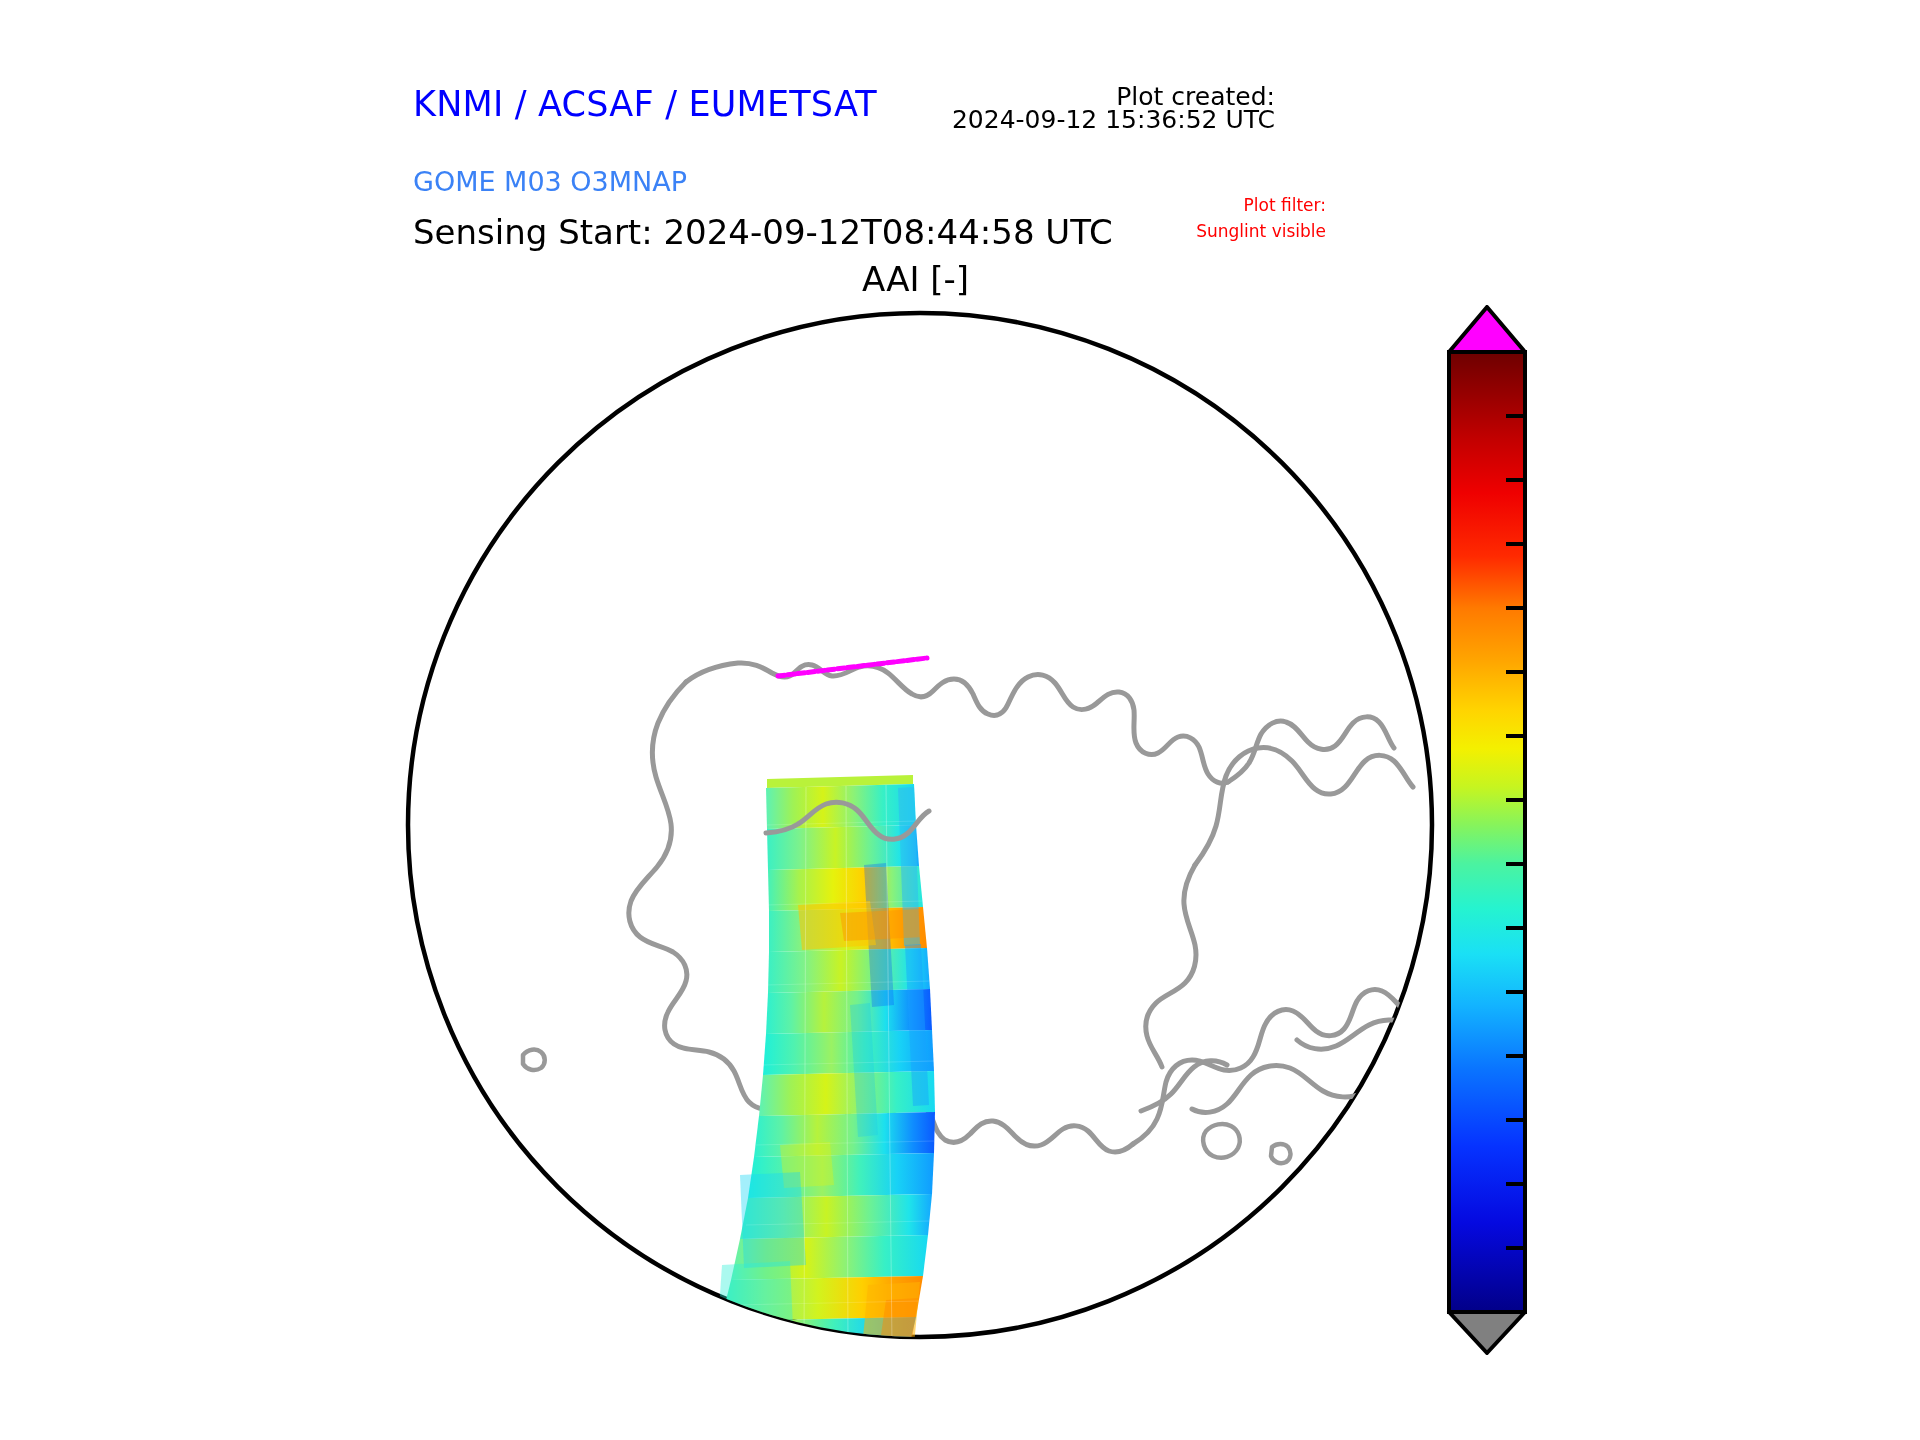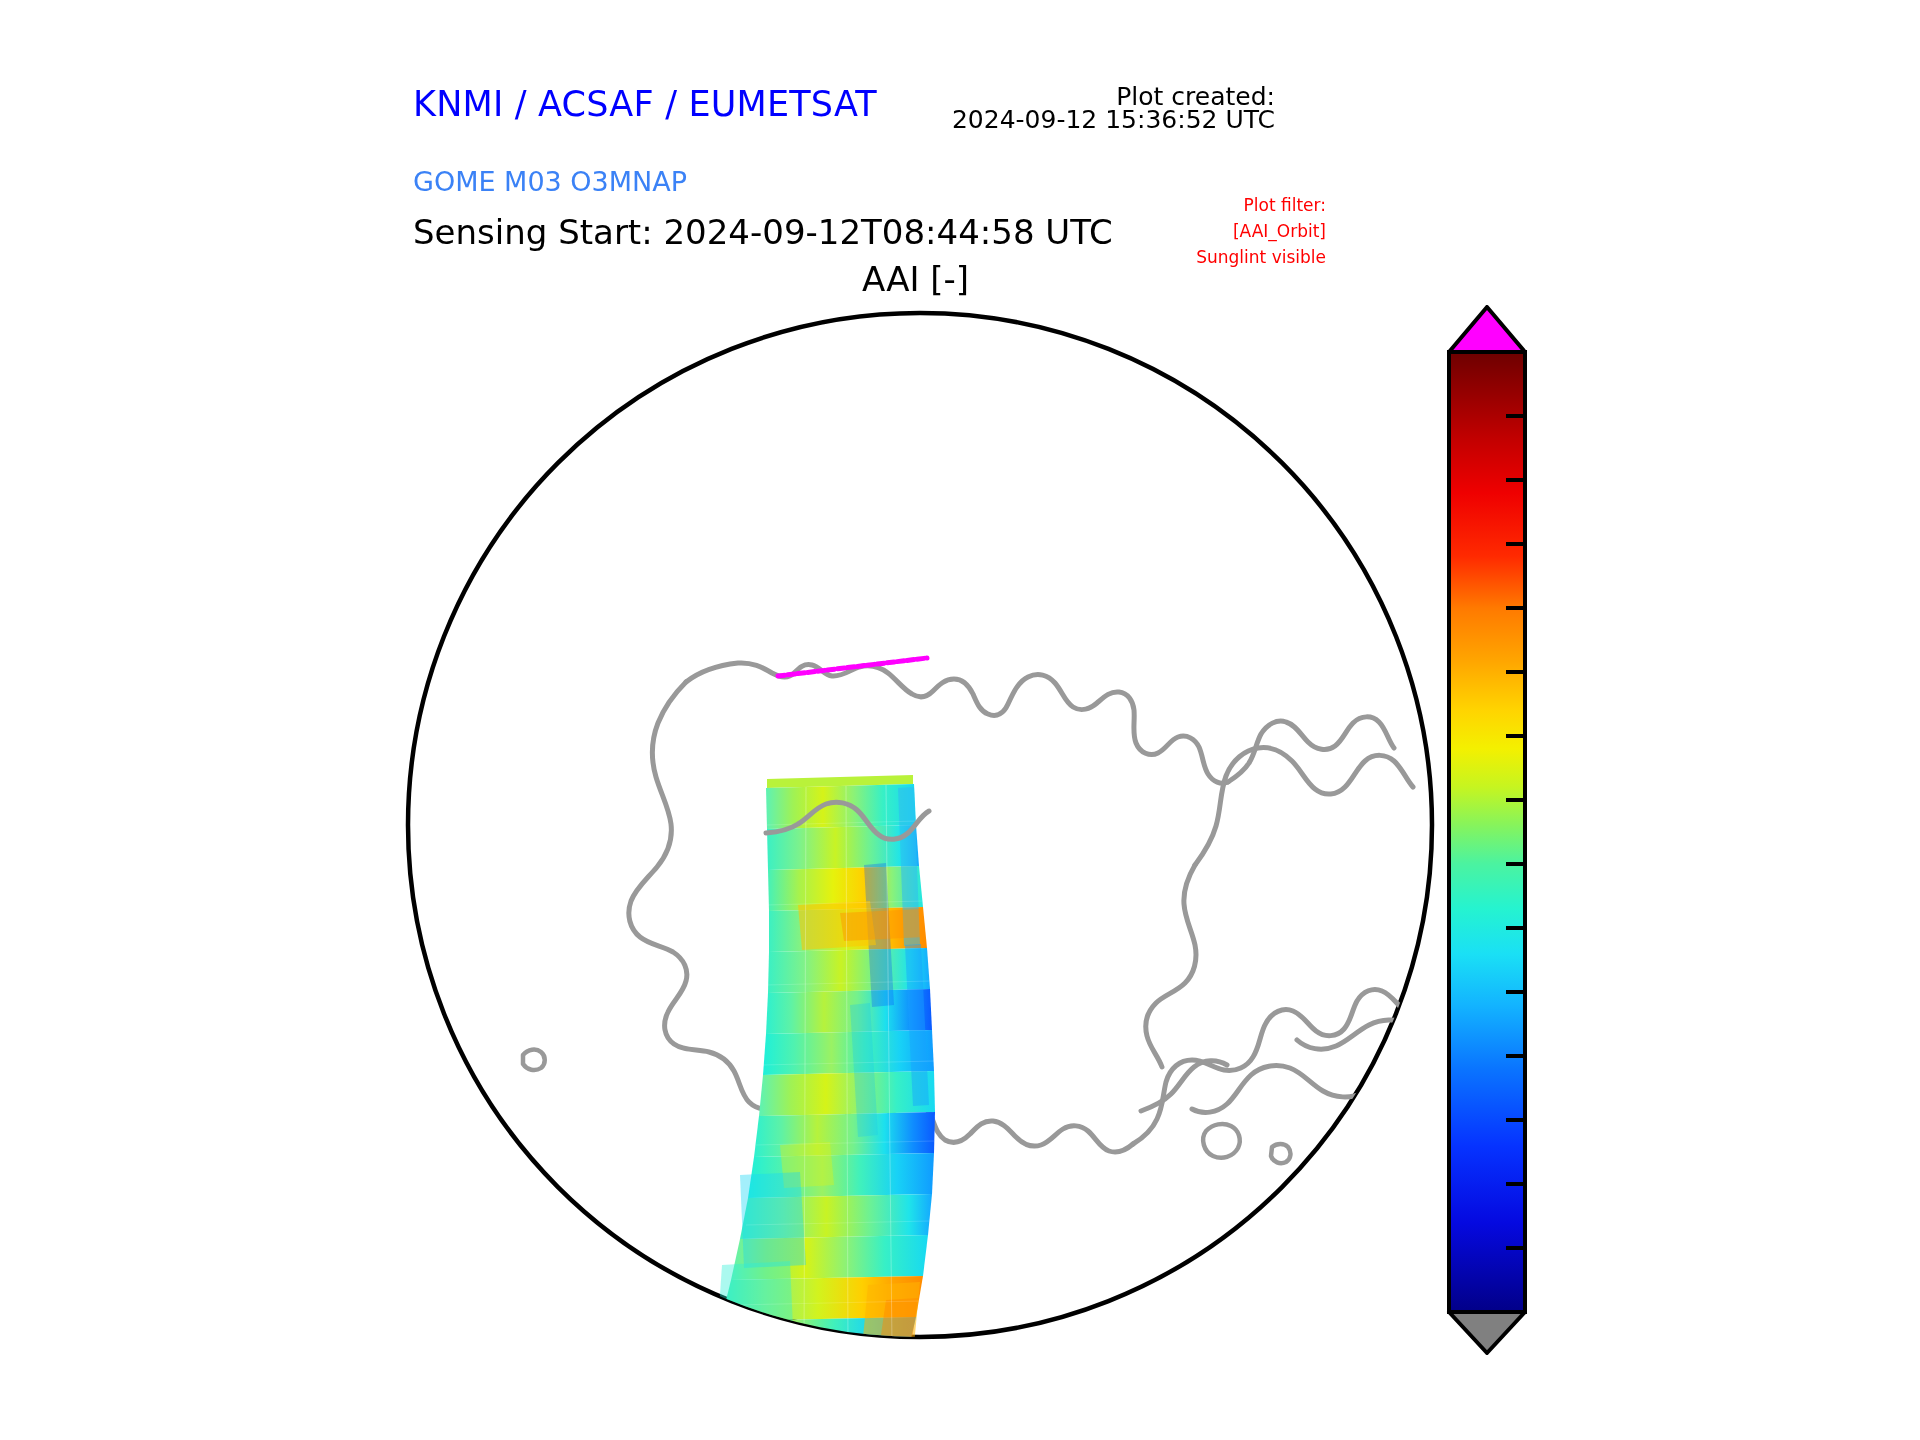--- a/index.html
+++ b/index.html
@@ -135,21 +135,20 @@
 
   <div class="hdr-quantity">AAI [-]</div>
 
   <div class="created-block">
     <div>Plot created:</div>
     <div>2024-09-12 15:36:52 UTC</div>
   </div>
 
   <div class="filter-block">
     <div>Plot filter:</div>
-    <div>[AAI_Orbit]</div>
     <div>Sunglint visible</div>
   </div>
 
   <div class="map-wrap">
     <svg class="map-svg" viewBox="0 0 1040 1040">
       <defs>
         <clipPath id="limbClip">
           <circle cx="520" cy="520" r="512"></circle>
         </clipPath>
 

